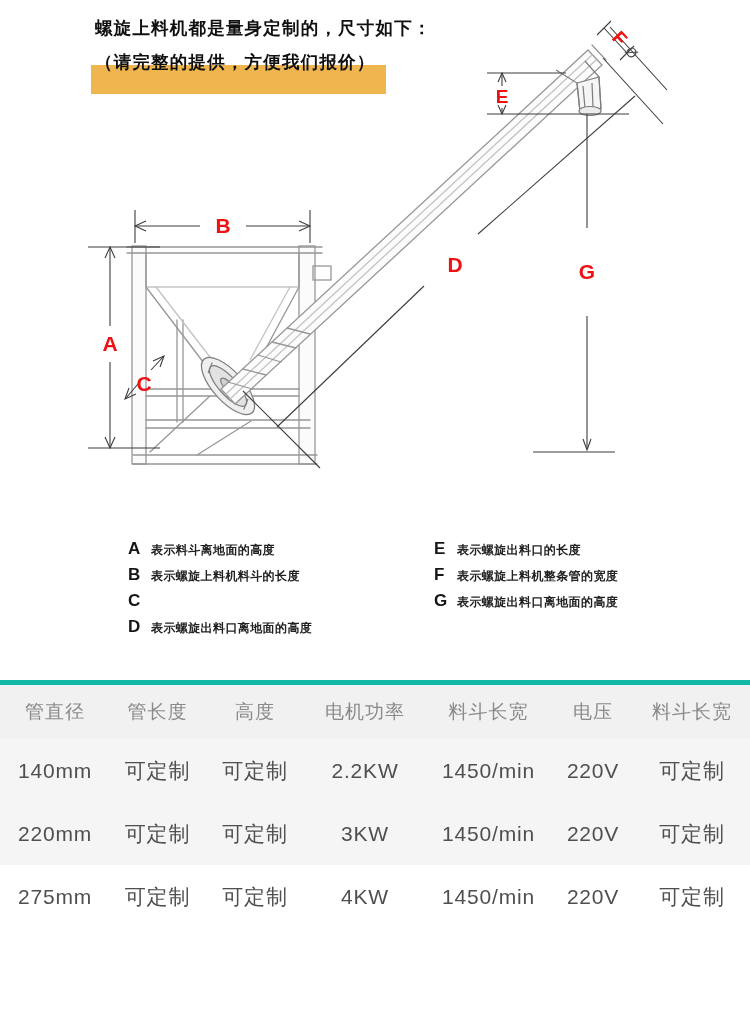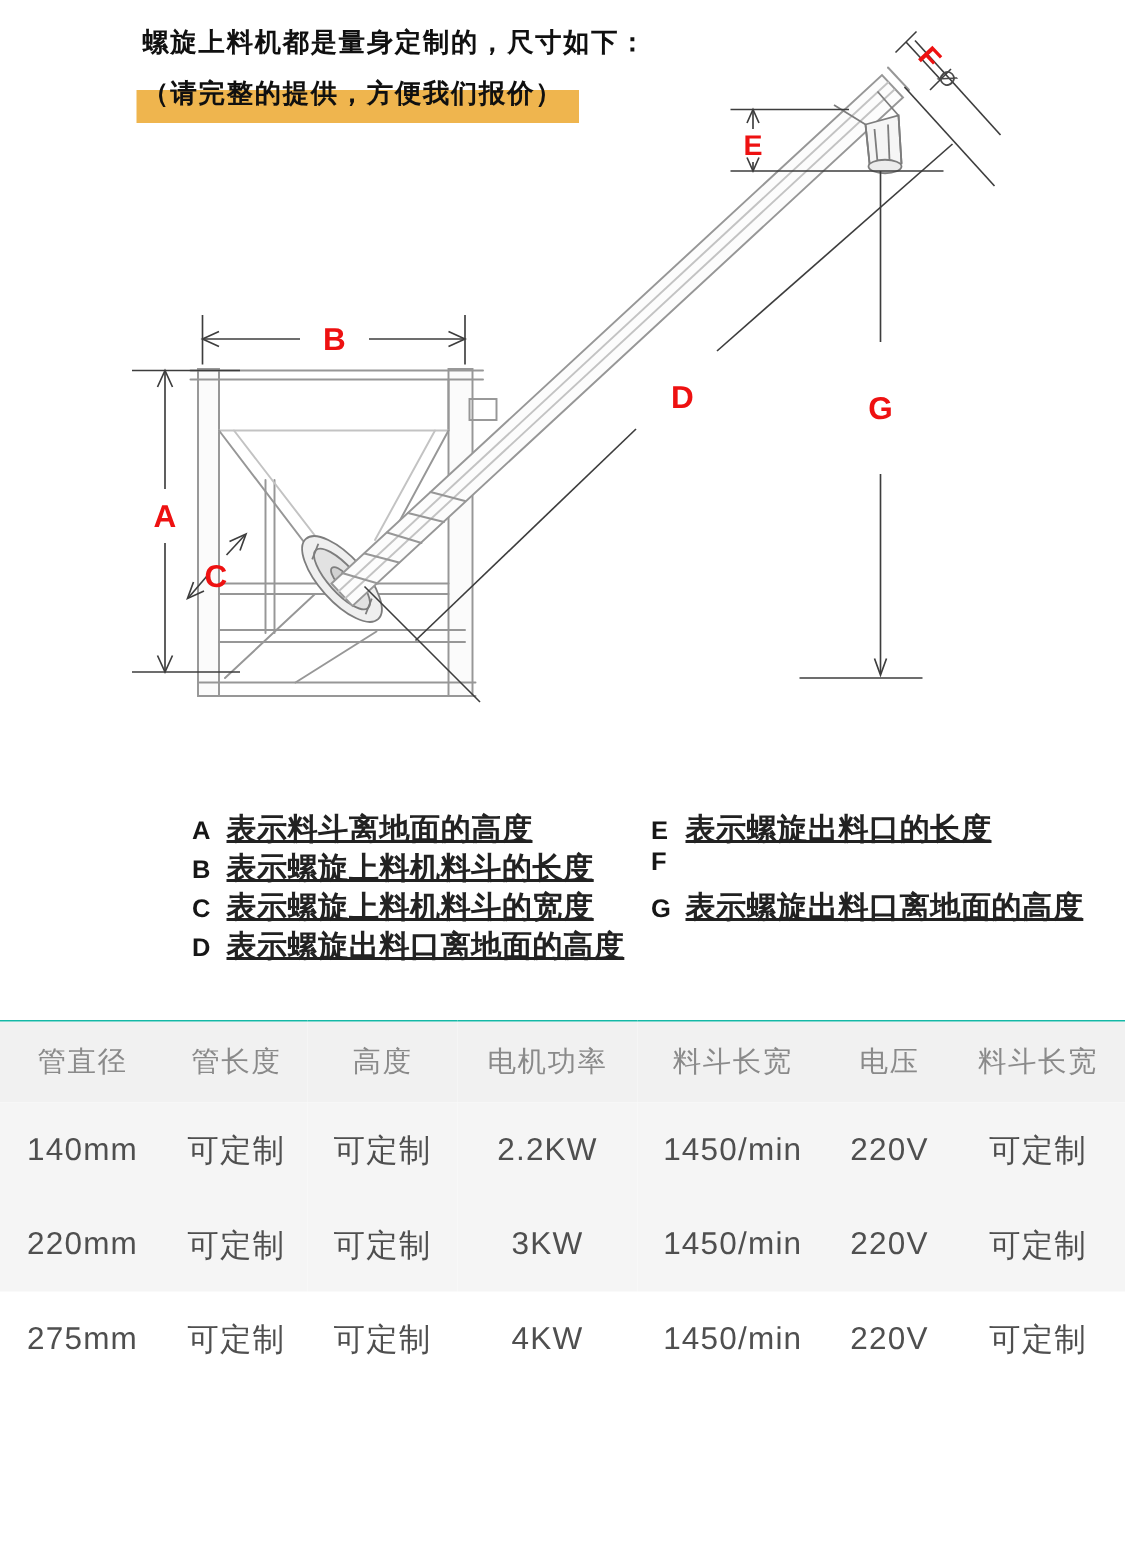--- a/index.html
+++ b/index.html
@@ -12,47 +12,47 @@
     position:relative;width:750px;height:1036px;overflow:hidden;background:#fff;
     font-family:"Liberation Sans","DejaVu Sans",sans-serif;margin:0 auto;
   }
   .title{
     position:absolute;left:95px;top:16px;font-size:17.5px;font-weight:700;
     color:#101010;letter-spacing:1.2px;white-space:nowrap;z-index:3;
   }
   .subtitle{
     position:absolute;left:91px;top:47px;font-size:17.5px;font-weight:700;
     color:#101010;letter-spacing:1.2px;white-space:nowrap;z-index:3;
-    padding:3px 10px 8px 4px;
+    padding:3px 10px 20px 4px;
     background:linear-gradient(180deg,rgba(255,255,255,0) 38%,var(--highlight) 38%);
   }
   .diagram-svg{position:absolute;left:0;top:0;width:750px;height:530px;z-index:1;}
   .sketch{stroke:var(--sketch);fill:none;stroke-width:1.3;stroke-linecap:round;}
   .sketch-light{stroke:#c3c3c3;}
   .dim{stroke:var(--dim);fill:none;stroke-width:1.1;}
   .dimlabel{font-family:"Liberation Sans","DejaVu Sans",sans-serif;font-weight:700;
     font-size:21px;fill:var(--label-red);}
   .dimlabel-small{font-size:19px;}
   .phi{font-family:"Liberation Sans","DejaVu Sans",sans-serif;font-weight:400;
     font-size:14px;fill:#4a4a4a;}
   .legend-col{position:absolute;top:539px;z-index:2;}
   .legend-col-left{left:128px;}
   .legend-col-right{left:434px;}
   .legend-item{display:flex;align-items:baseline;height:26px;}
   .legend-letter{font-size:17px;font-weight:700;color:#161616;min-width:16px;
     margin-right:7px;text-align:left;}
-  .legend-text{font-size:20px;font-weight:600;color:#222;letter-spacing:0.4px;
-    white-space:nowrap;text-decoration:underline;}
+  .legend-text{font-size:12px;font-weight:600;color:#222;letter-spacing:0.4px;
+    white-space:nowrap;}
   .spec-table{
     position:absolute;left:0;top:680px;width:750px;z-index:2;
     border-collapse:collapse;table-layout:fixed;text-align:center;
   }
   .spec-table thead th{
     height:52px;background:var(--header-bg);color:var(--header-text);
-    font-weight:400;font-size:19px;letter-spacing:1px;border-top:1px solid #14b8a6;
+    font-weight:400;font-size:19px;letter-spacing:1px;border-top:5px solid #14b8a6;
   }
   .spec-table tbody td{
     height:61px;color:var(--body-text);font-size:21px;font-weight:400;letter-spacing:0.8px;
   }
   .spec-table tbody tr.alt{background:var(--row-alt-bg);}
 </style>
 </head>
 <body>
 
 <div class="screen">
@@ -183,34 +183,34 @@
     <div class="legend-item">
       <span class="legend-letter">A</span>
       <span class="legend-text">表示料斗离地面的高度</span>
     </div>
     <div class="legend-item">
       <span class="legend-letter">B</span>
       <span class="legend-text">表示螺旋上料机料斗的长度</span>
     </div>
     <div class="legend-item">
       <span class="legend-letter">C</span>
-      <span class="legend-text">表示螺旋上料机料斗的宽度</span>
     </div>
     <div class="legend-item">
       <span class="legend-letter">D</span>
       <span class="legend-text">表示螺旋出料口离地面的高度</span>
     </div>
   </div>
   <div class="legend-col legend-col-right">
     <div class="legend-item">
       <span class="legend-letter">E</span>
       <span class="legend-text">表示螺旋出料口的长度</span>
     </div>
     <div class="legend-item">
       <span class="legend-letter">F</span>
+      <span class="legend-text">表示螺旋上料机整条管的宽度</span>
     </div>
     <div class="legend-item">
       <span class="legend-letter">G</span>
       <span class="legend-text">表示螺旋出料口离地面的高度</span>
     </div>
   </div>
 
   <table class="spec-table">
     <colgroup>
       <col style="width:110px">

